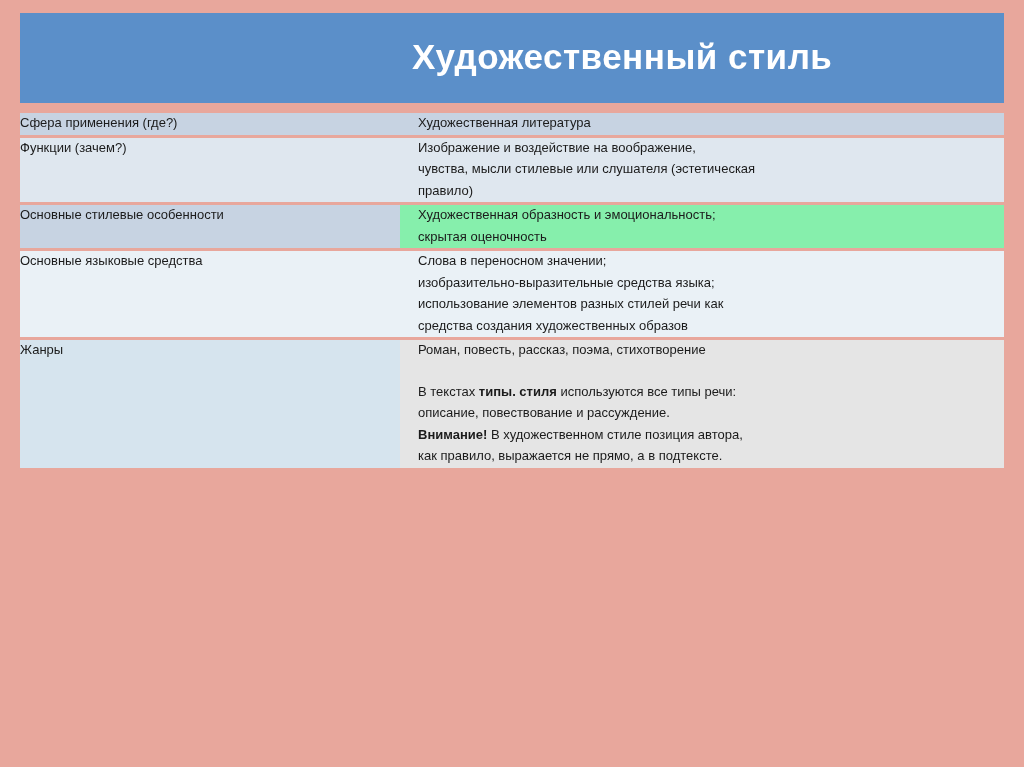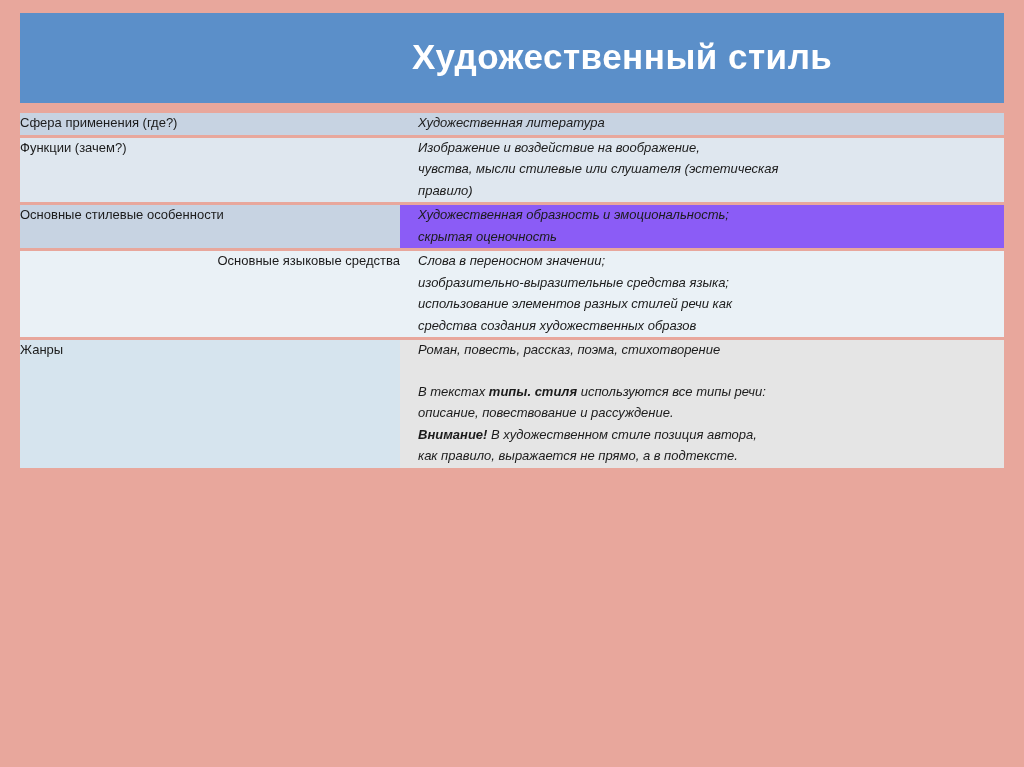--- a/index.html
+++ b/index.html
@@ -66,31 +66,30 @@
 
   .cell {
     padding: 14px 16px 14px 20px;
     font-size: 13px;
     color: #1b1b1b;
     line-height: 1.5;
   }
   .cell.right {
     padding-left: 18px;
     padding-right: 22px;
-    font-style: italic;
   }
 
   
   .band-a-left { background: #c7d3e2; }
   .band-a-right { background: #c7d3e2; }
   .band-b-left { background: #dfe7ef; }
   .band-b-right { background: #dfe7ef; }
   .band-c-left { background: #c7d3e2; margin-left: 8px; }
-  .band-c-right { background: #8b5cf6; }
-  .band-d-left { background: #eaf1f6; text-align: right; }
+  .band-c-right { background: #86efac; }
+  .band-d-left { background: #eaf1f6; }
   .band-d-right { background: #eaf1f6; }
   .band-e-left { background: #d6e4ee; }
   .band-e-right { background: #e5e5e5; }
 
   .sep td {
     height: 3px;
     background: #e8a79c;
     padding: 0;
   }
 

